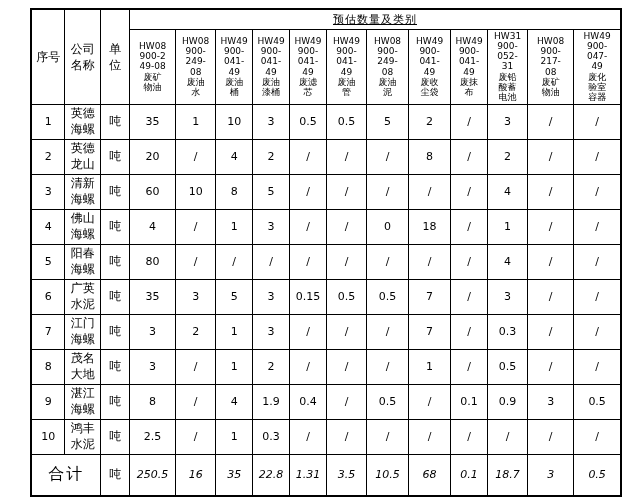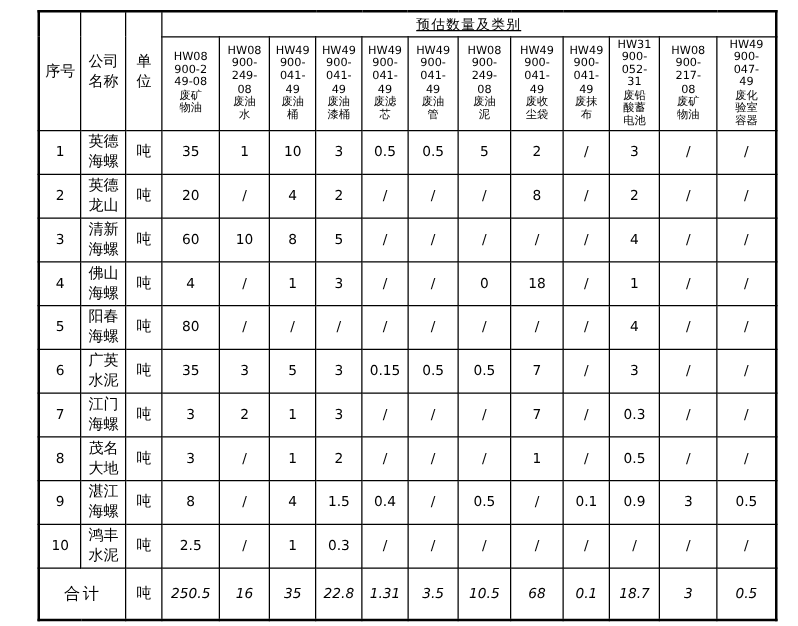--- a/index.html
+++ b/index.html
@@ -45,21 +45,21 @@
   tbody tr.data-row { height: 35px; }
   td.serial-cell { font-size: 11px; }
   td.company-cell {
     font-size: 12px;
     white-space: pre-line;
     line-height: 1.3;
   }
   td.unit-cell { font-size: 12px; }
   td.value-cell { font-size: 11px; }
   tr.total-row { height: 42px; }
-  td.total-label-cell { font-size: 13px; letter-spacing: 2px; }
+  td.total-label-cell { font-size: 16px; letter-spacing: 2px; }
   td.total-value-cell { font-size: 11px; font-style: italic; }
 </style>
 </head>
 <body>
 
 <div class="sheet">
   <table class="waste-table">
     <colgroup>
       <col style="width:33px">
       <col style="width:35px">
@@ -308,21 +308,21 @@
           <td class="value-cell">/</td>
         </tr>
         <tr class="data-row">
           <td class="serial-cell">9</td>
           <td class="company-cell">湛江
 海螺</td>
           <td class="unit-cell">吨</td>
           <td class="value-cell">8</td>
           <td class="value-cell">/</td>
           <td class="value-cell">4</td>
-          <td class="value-cell">1.5</td>
+          <td class="value-cell">1.9</td>
           <td class="value-cell">0.4</td>
           <td class="value-cell">/</td>
           <td class="value-cell">0.5</td>
           <td class="value-cell">/</td>
           <td class="value-cell">0.1</td>
           <td class="value-cell">0.9</td>
           <td class="value-cell">3</td>
           <td class="value-cell">0.5</td>
         </tr>
         <tr class="data-row">

